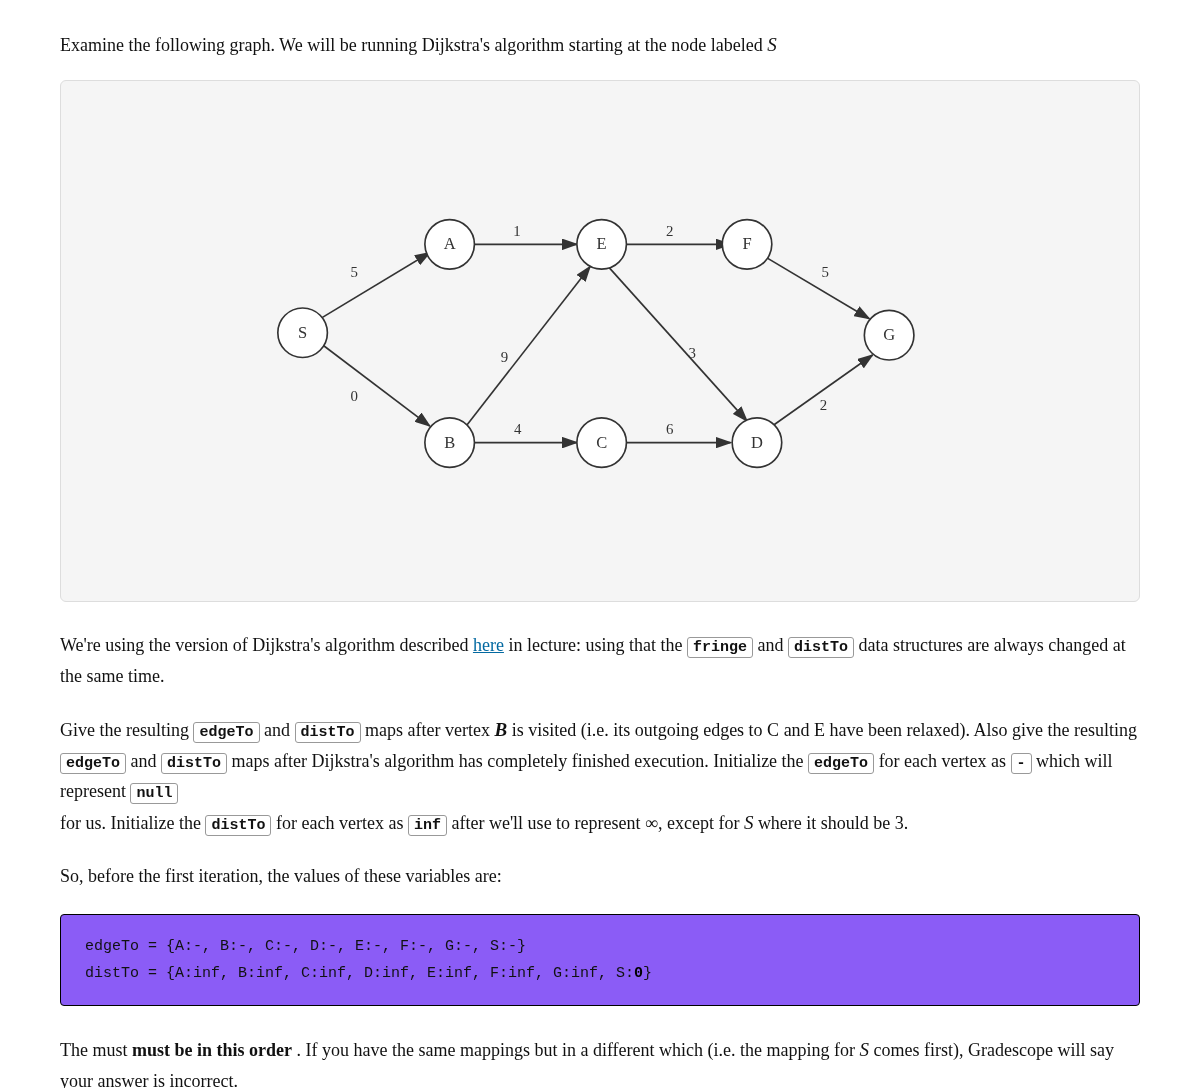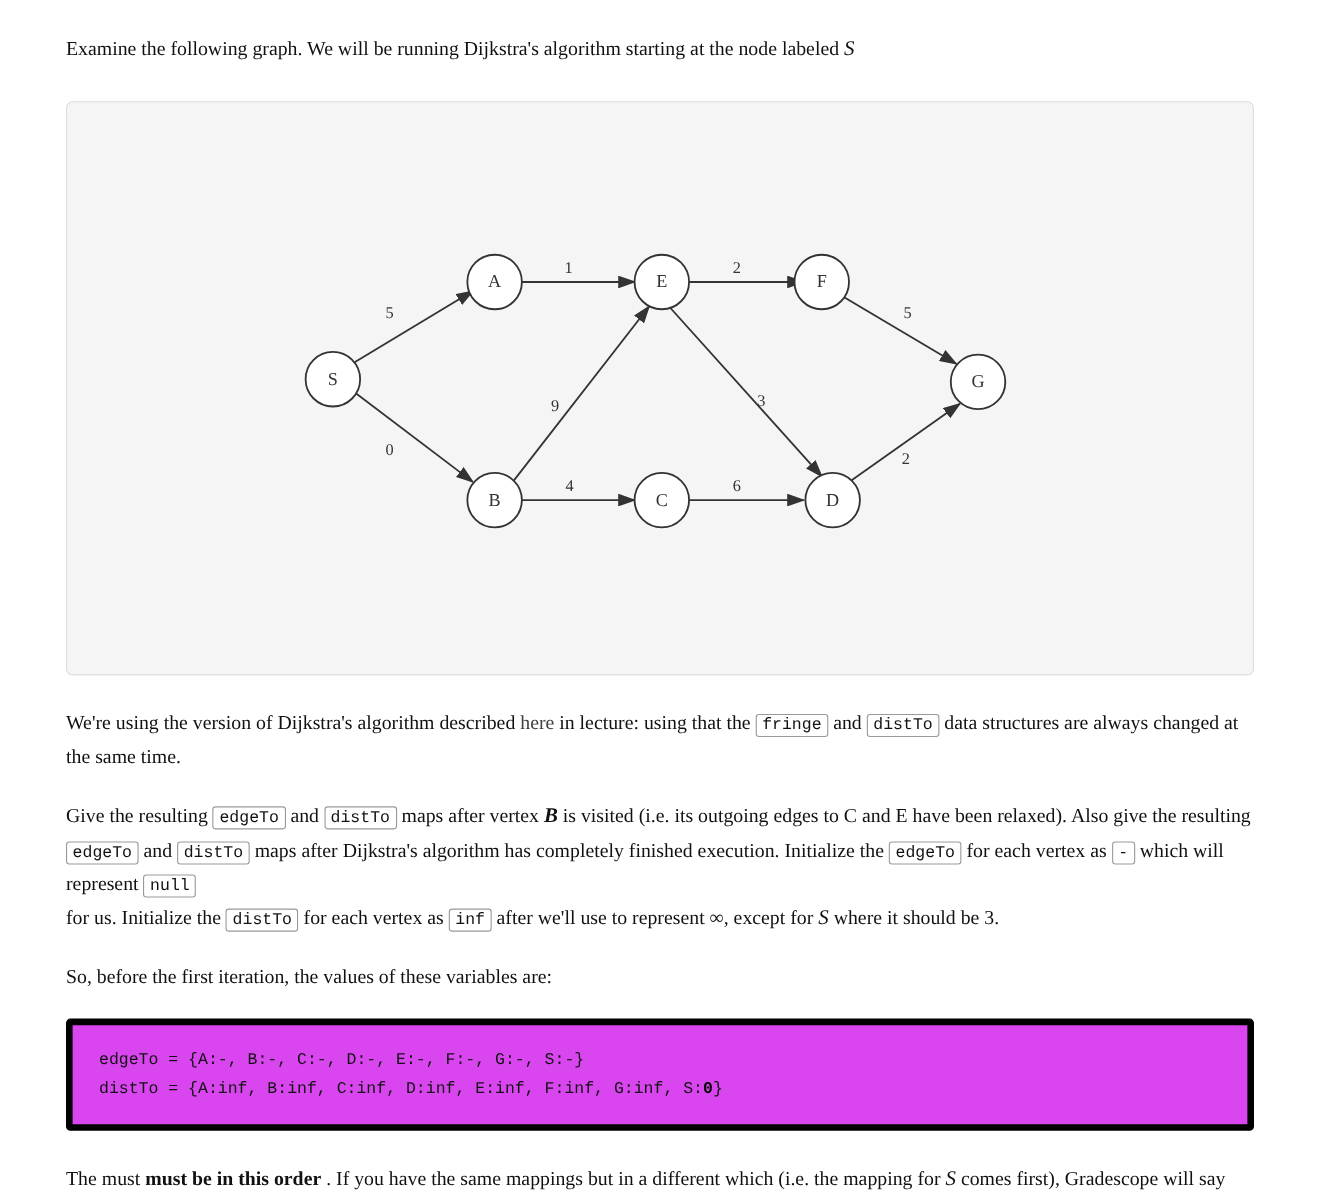--- a/index.html
+++ b/index.html
@@ -5,21 +5,21 @@
     * { box-sizing: border-box; margin: 0; padding: 0; }
     body {
       font-family: Georgia, 'Times New Roman', serif;
       font-size: 18px;
       background: #fff;
       color: #111;
       padding: 30px 60px;
       line-height: 1.6;
     }
     .intro-text {
-      margin-bottom: 32px;
+      margin-bottom: 20px;
       font-size: 18px;
     }
     .graph-container {
       background: #f5f5f5;
       border: 1px solid #ddd;
       border-radius: 6px;
       padding: 20px;
       margin-bottom: 28px;
       display: flex;
       justify-content: center;
@@ -32,40 +32,42 @@
       font-size: 18px;
       line-height: 1.7;
     }
     .inline-code {
       font-family: 'Courier New', Courier, monospace;
       font-size: 15px;
       border: 1px solid #999;
       border-radius: 3px;
       padding: 1px 5px;
       background: #fff;
+      font-weight: bold;
     }
     .code-block {
-      background: #d946ef;
-      border: 6px solid #000000;
+      background: #8b5cf6;
+      border: 1px solid #000000;
       border-radius: 4px;
       padding: 18px 24px;
       font-family: 'Courier New', Courier, monospace;
       font-size: 15px;
       margin-bottom: 28px;
       line-height: 1.8;
     }
     .code-block .key-zero {
       color: #000;
       font-weight: bold;
     }
     .bold-text {
       font-weight: bold;
     }
     .link-text {
-      color: #404040;
+      color: #0369a1;
+      text-decoration: underline;
       cursor: pointer;
     }
     .math-italic {
       font-style: italic;
       font-family: Georgia, serif;
       font-size: 19px;
     }
     p {
       margin-bottom: 20px;
     }

